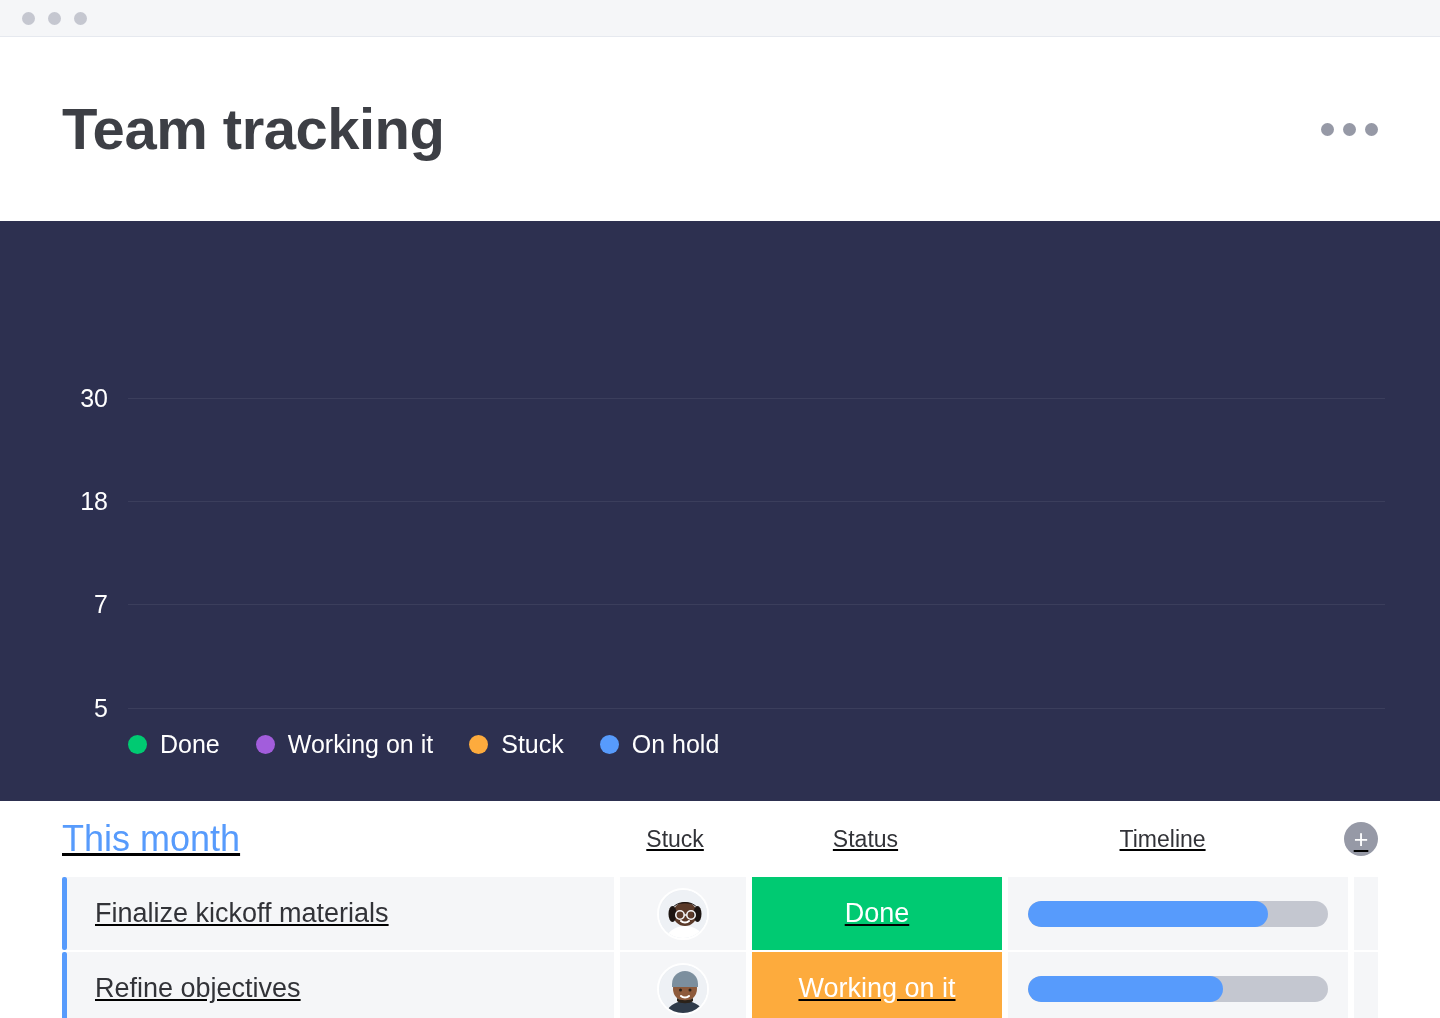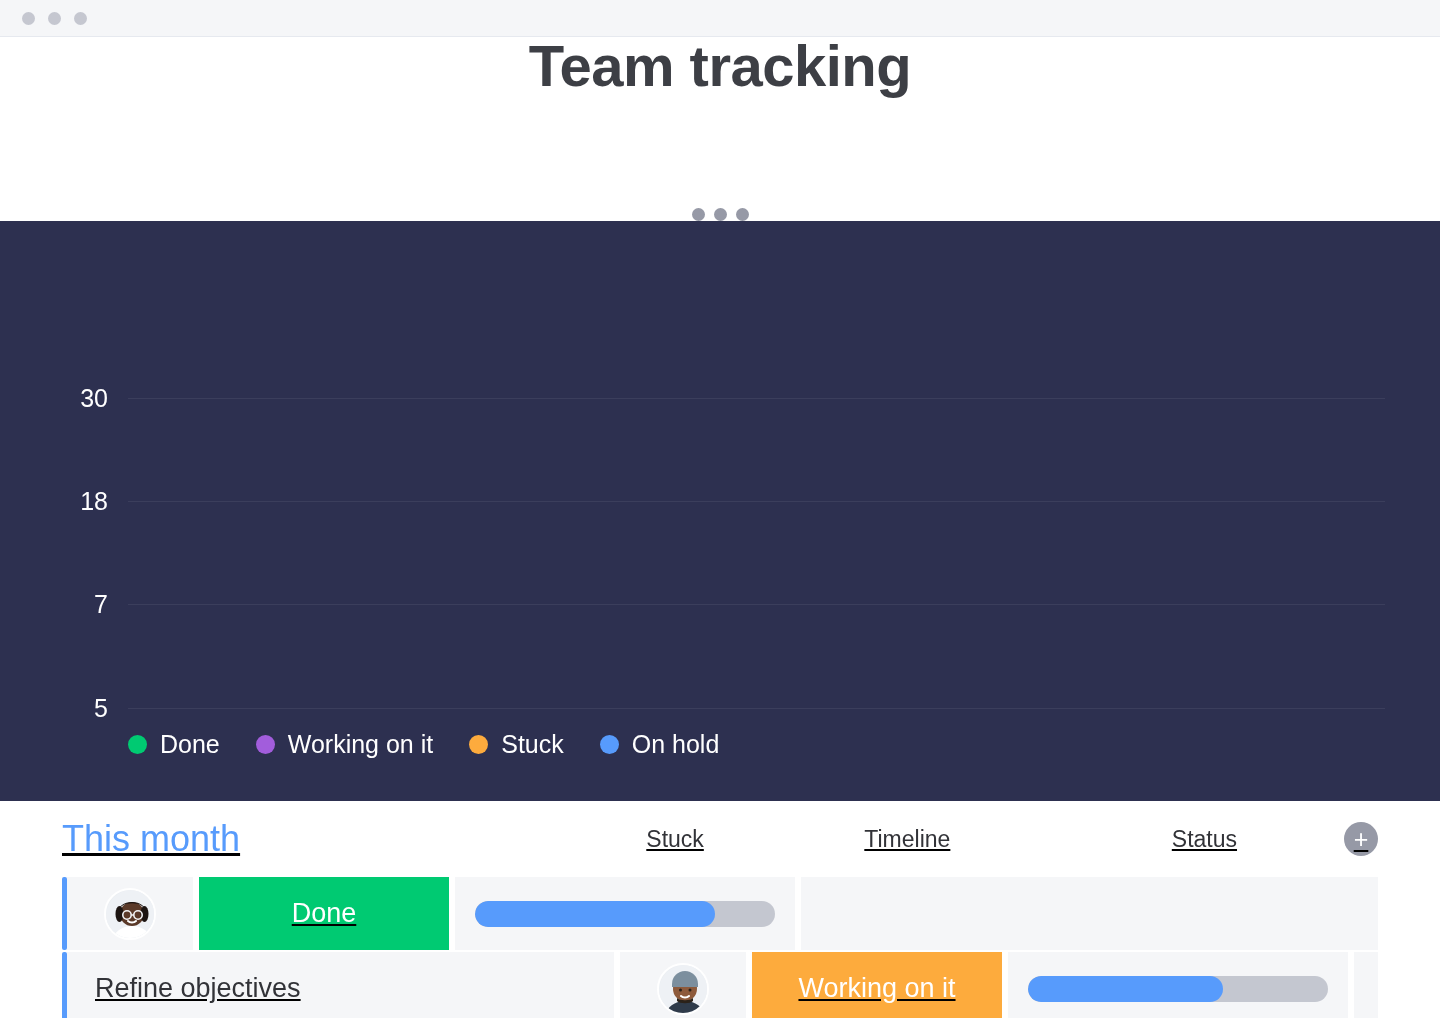--- a/index.html
+++ b/index.html
@@ -23,21 +23,20 @@
   .dot { width:13px; height:13px; border-radius:50%; background:#c5c7d0; }
 
   
   .header {
     height:184px;
     background:#ffffff;
     display:flex;
     align-items:center;
     justify-content:space-between;
     padding:0 62px 0 62px;
-    flex-direction:column;
   }
   .page-title {
     font-size:58px;
     font-weight:700;
     color:#3d3f45;
     letter-spacing:-0.5px;
     line-height:1;
   }
   .kebab { display:flex; gap:9px; align-items:center; cursor:pointer; }
   .kebab i { width:13px; height:13px; border-radius:50%; background:#9699a6; display:block; }
@@ -279,29 +278,30 @@
         <span class="legend-dot" style="background: rgb(87, 155, 252);"></span>
         <span class="legend-label">On hold</span>
       </div>
     </div>
 </div>
 
 <div class="table-area">
   <div class="table-head">
     <div class="group-title">This month</div>
     <div class="col-head c-owner">Stuck</div>
+    <div class="col-head c-status">Status</div>
     <div class="col-head c-timeline">Timeline</div>
-    <div class="col-head c-status">Status</div>
     <div class="c-plus">
       <div class="plus-btn">+</div>
     </div>
   </div>
   <div id="rows">
       <div class="row">
         <div class="row-accent"></div>
+        <div class="cell-name">Finalize kickoff materials</div>
         <div class="cell-owner">
           <span class="avatar"><svg viewBox="0 0 52 52" width="52" height="52">
               <circle cx="26" cy="26" r="26" fill="#eef1f5"></circle>
               <path d="M6 52 C8 40 18 36 26 36 C34 36 44 40 46 52 Z" fill="#ffffff"></path>
               <circle cx="26" cy="24" r="12" fill="#5b3a29"></circle>
               <path d="M12 23 C12 10 40 10 40 23 C40 16 34 12 26 12 C18 12 12 16 12 23 Z" fill="#1c1411"></path>
               <ellipse cx="13.5" cy="24" rx="4" ry="8" fill="#1c1411"></ellipse>
               <ellipse cx="38.5" cy="24" rx="4" ry="8" fill="#1c1411"></ellipse>
               <g fill="none" stroke="#f3f4f6" stroke-width="1.6">
                 <circle cx="21" cy="25" r="4.2"></circle>

